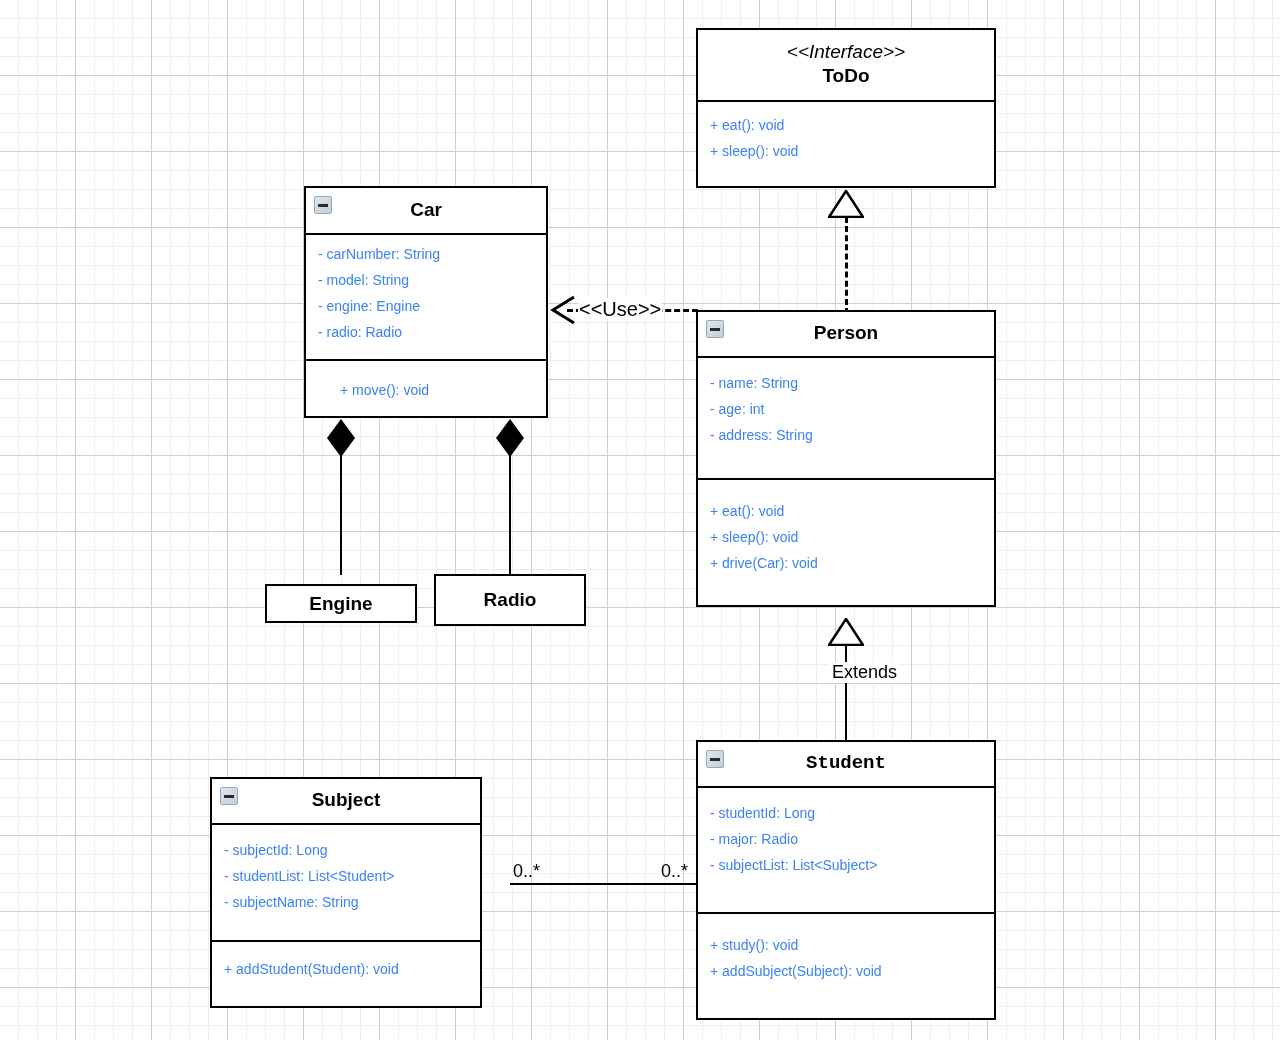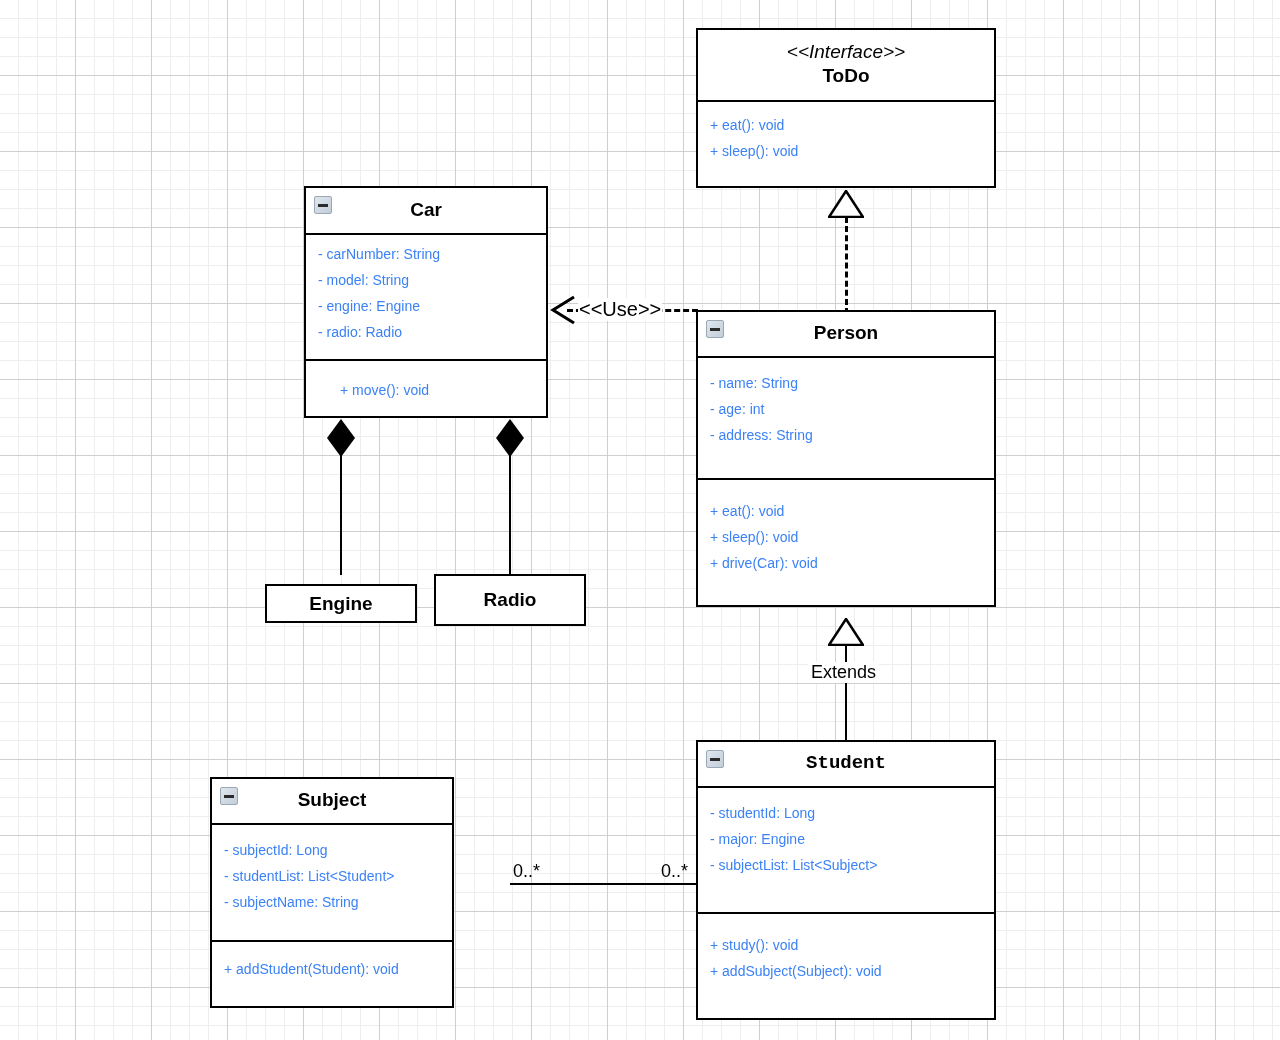--- a/index.html
+++ b/index.html
@@ -204,21 +204,21 @@
       <polygon points="18,1 35,27 1,27" fill="#ffffff" stroke="#000000" stroke-width="2.5"></polygon>
     </svg>
   </div>
 
   <div class="vline" style="left:845px; top:645px; height:95px;"></div>
   <div class="triangle-up" style="left:828px; top:618px;">
     <svg width="36" height="28" viewBox="0 0 36 28">
       <polygon points="18,1 35,27 1,27" fill="#ffffff" stroke="#000000" stroke-width="2.5"></polygon>
     </svg>
   </div>
-  <div class="edge-label" style="left:808px; top:662px; background:#ffffff; padding:0 3px;">Extends</div>
+  <div class="edge-label" style="left:829px; top:662px; background:#ffffff; padding:0 3px;">Extends</div>
 
   <div class="hline-dashed" style="left:567px; top:309px; width:131px;"></div>
   <div class="arrow-open-left" style="left:550px; top:295px;">
     <svg width="26" height="30" viewBox="0 0 26 30">
       <polyline points="24,2 3,15 24,28" fill="none" stroke="#000000" stroke-width="3"></polyline>
     </svg>
   </div>
   <div class="use-label" style="left:578px; top:298px;">&lt;&lt;Use&gt;&gt;</div>
 
   <div class="vline" style="left:340px; top:455px; height:120px;"></div>
@@ -289,30 +289,30 @@
     <span class="simple-name">Radio</span>
   </div>
 
   <div class="uml-class" style="left:696px; top:740px; width:300px; height:280px;">
     <div class="uml-header" style="height:46px;font-family:Liberation Mono, monospace;">
       <span class="collapse-icon"></span>
       <span class="class-name">Student</span>
     </div>
     <div class="compartment" style="padding-top:12px;">
       <div class="member">- studentId: Long</div>
-      <div class="member">- major: Engine</div>
+      <div class="member">- major: Radio</div>
       <div class="member">- subjectList: List&lt;Subject&gt;</div>
     </div>
     <div class="compartment divided" style="padding-top:18px;">
       <div class="member">+ study(): void</div>
       <div class="member">+ addSubject(Subject): void</div>
     </div>
   </div>
 
-  <div class="uml-class" style="left:210px; top:777px; width:244px; height:231px;justify-content:space-between;">
+  <div class="uml-class" style="left:210px; top:777px; width:272px; height:231px;justify-content:space-between;">
     <div class="uml-header" style="height:46px;">
       <span class="collapse-icon"></span>
       <span class="class-name">Subject</span>
     </div>
     <div class="compartment" style="padding-top:12px;">
       <div class="member">- subjectId: Long</div>
       <div class="member">- studentList: List&lt;Student&gt;</div>
       <div class="member">- subjectName: String</div>
     </div>
     <div class="compartment divided" style="padding-top:14px;">

